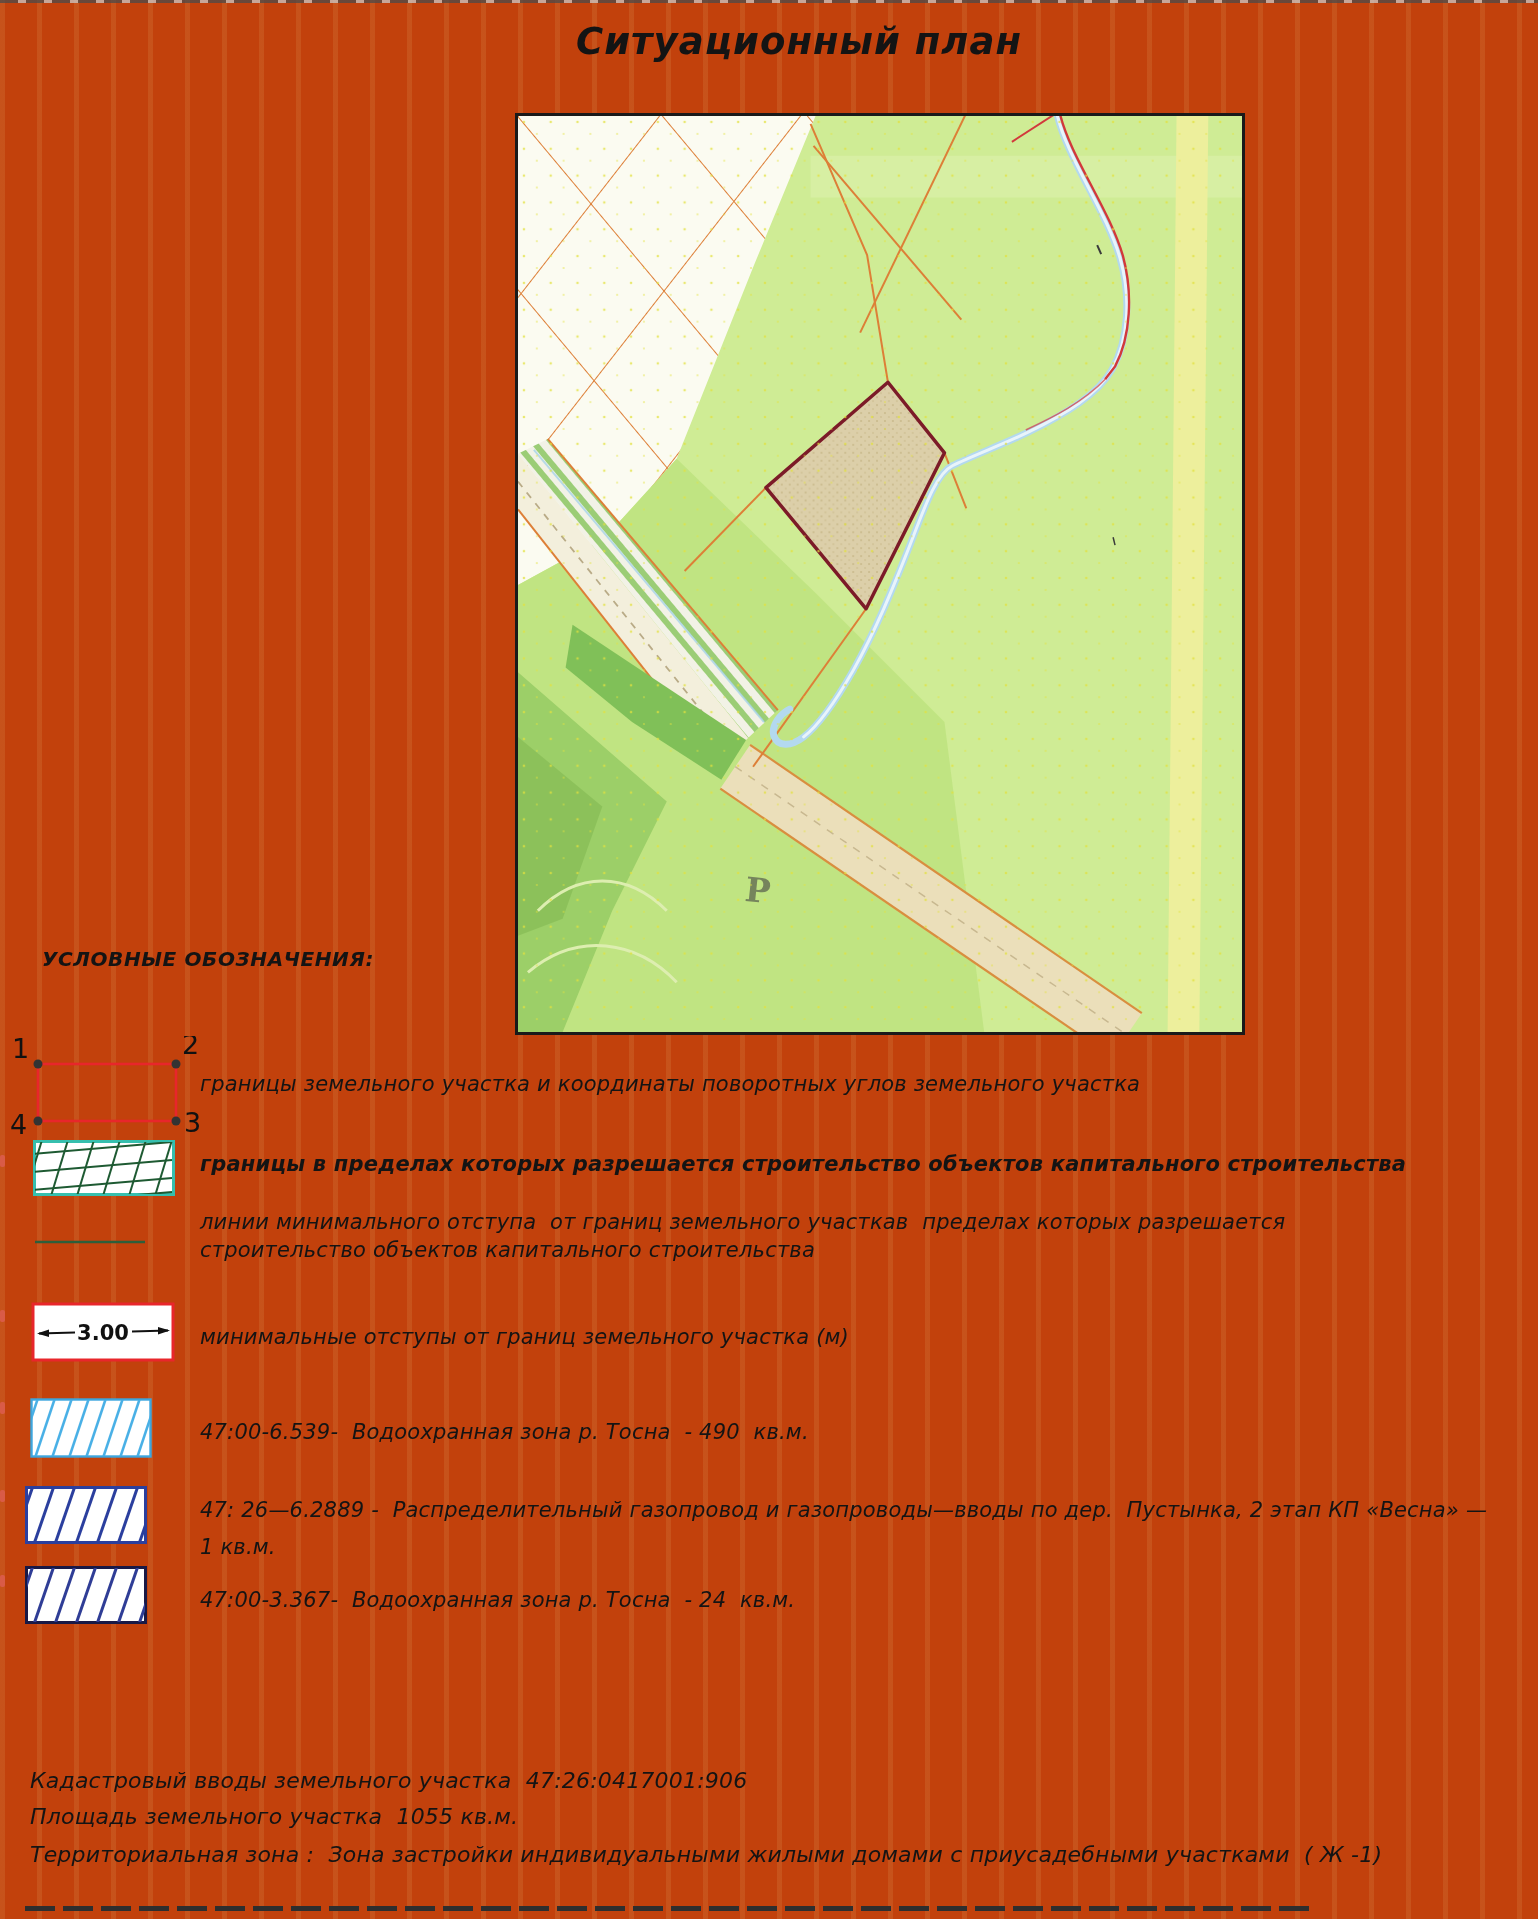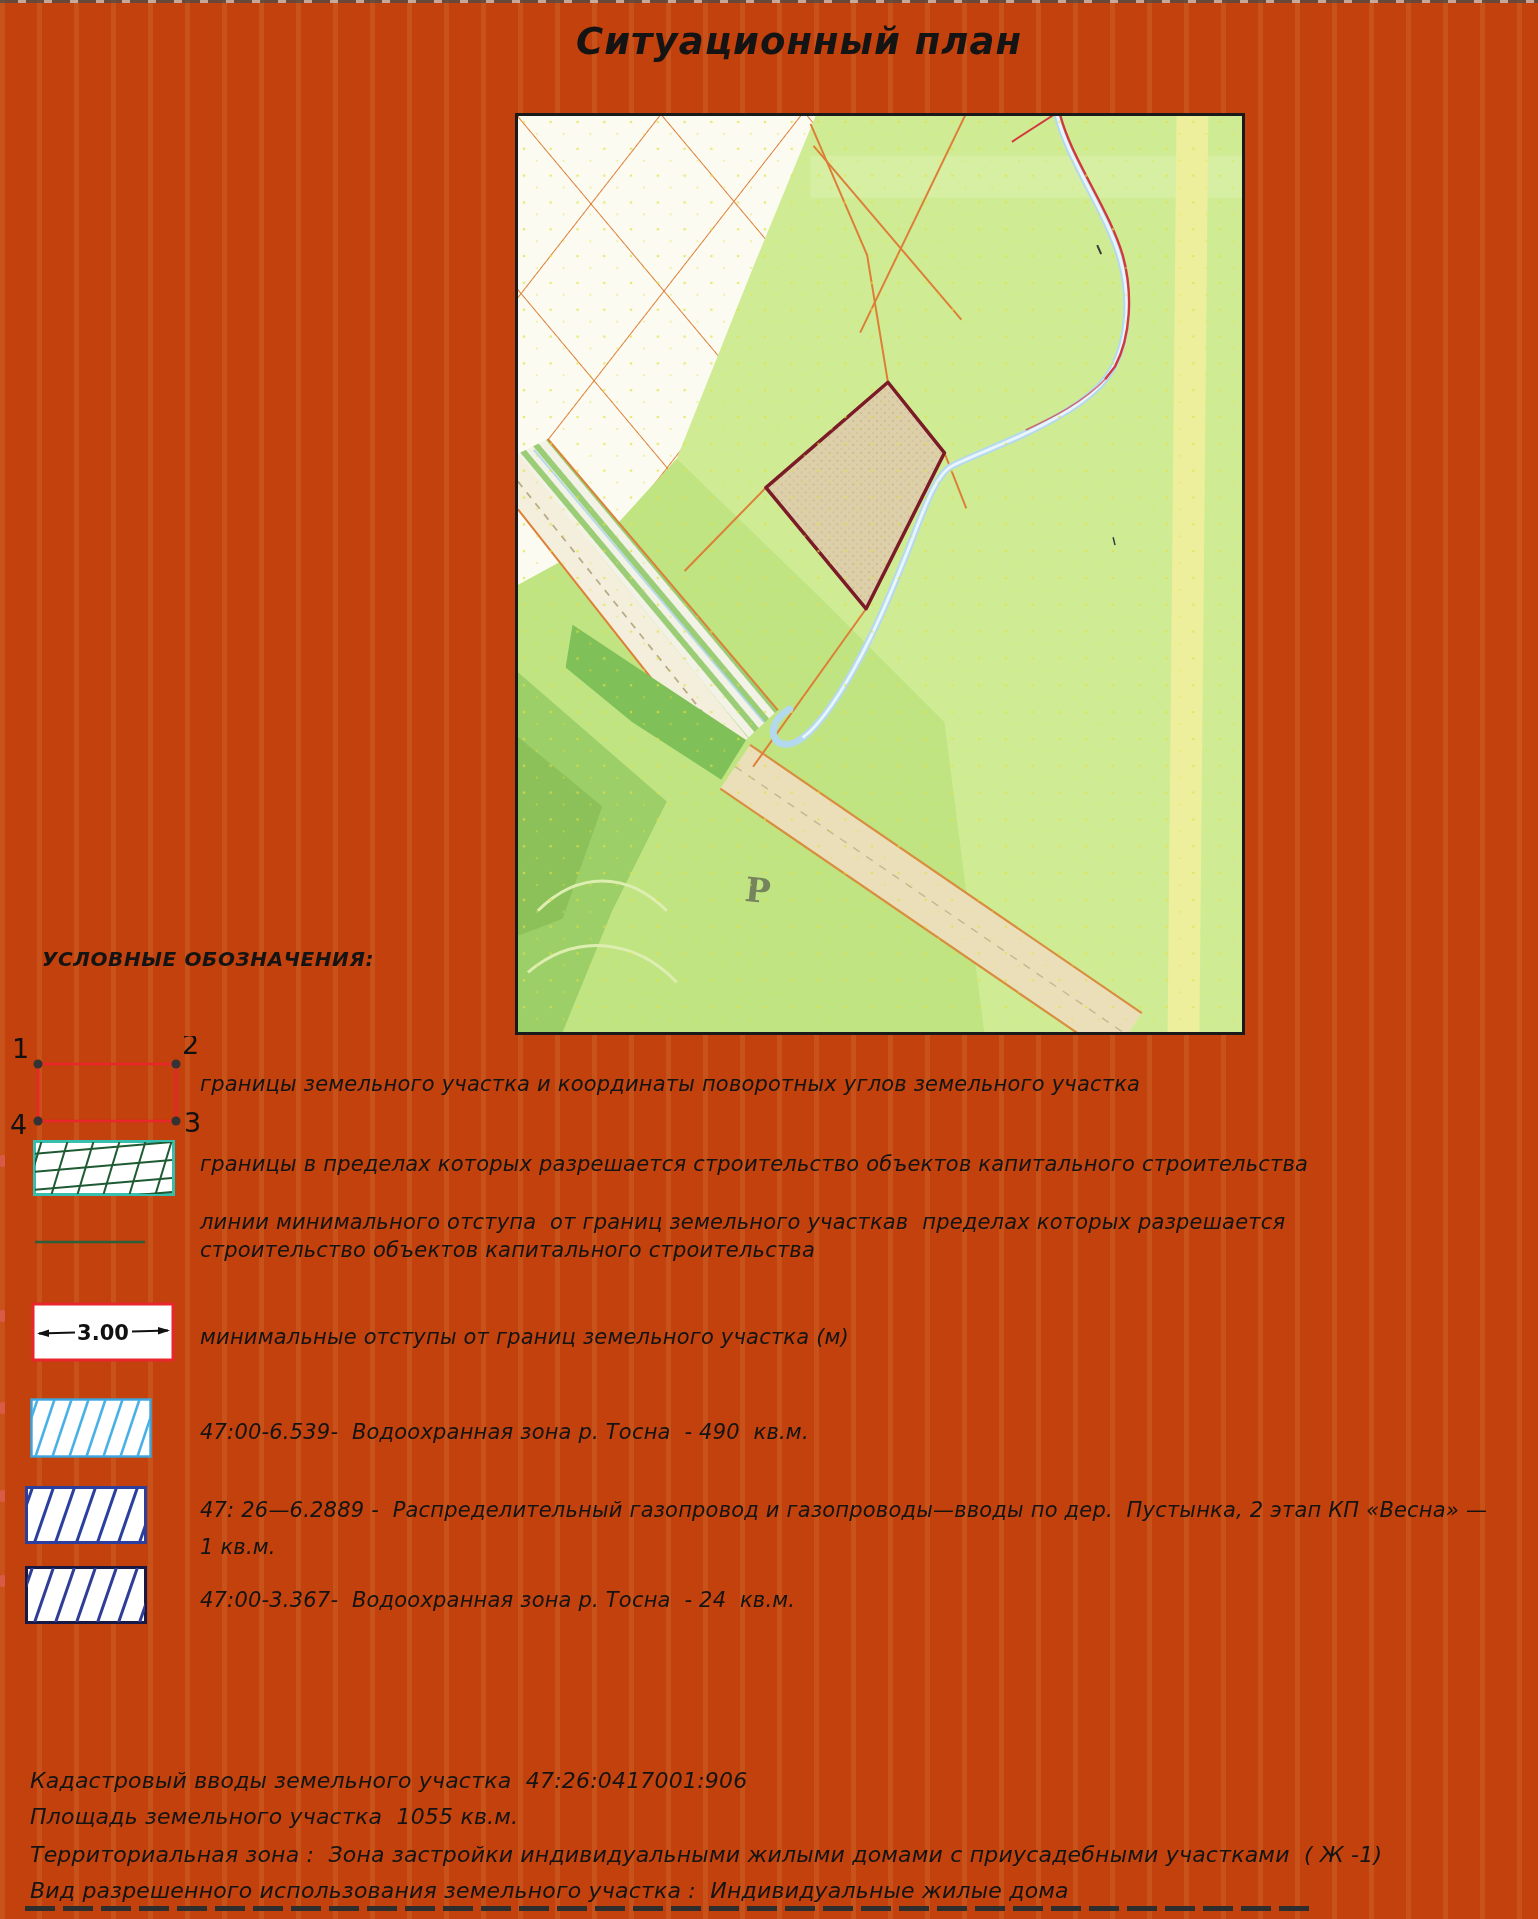--- a/index.html
+++ b/index.html
@@ -158,21 +158,21 @@
       <line x1="44" y1="56" x2="61" y2="0"></line>
         <line x1="70" y1="56" x2="87" y2="0"></line>
       <line x1="96" y1="56" x2="113" y2="0"></line>
         <line x1="122" y1="56" x2="139" y2="0"></line>
       <line x1="0" y1="14" x2="139" y2="2"></line>
         <line x1="0" y1="32" x2="139" y2="20"></line>
       <line x1="0" y1="50" x2="139" y2="38"></line>
         <line x1="0" y1="64" x2="139" y2="52"></line>
     </g>
   </svg>
-  <div class="t lg" style="left:200px;top:1152px;">границы в пределах которых разрешается строительство объектов капитального строительства</div>
+  <div class="t lg" style="left:200px;top:1152px;font-weight:bold;">границы в пределах которых разрешается строительство объектов капитального строительства</div>
 
   <svg class="sw" style="left:33px;top:1238px;" width="120" height="8">
     <line x1="2" y1="4" x2="112" y2="4" stroke="#2d5e3a" stroke-width="2.4"></line>
   </svg>
   <div class="t lg" style="left:200px;top:1210px;">линии минимального отступа  от границ земельного участкав  пределах которых разрешается</div>
   <div class="t lg" style="left:200px;top:1238px;">строительство объектов капитального строительства</div>
 
   <svg class="sw" style="left:31px;top:1302px;" width="146" height="62">
     <rect x="2" y="2" width="140" height="56" fill="#ffffff" stroke="#e8262b" stroke-width="3"></rect>
     <line x1="8" y1="31.5" x2="44" y2="30.5" stroke="#111" stroke-width="2"></line>
@@ -238,21 +238,20 @@
       <line x1="72" y1="58" x2="92" y2="0"></line>
         <line x1="93" y1="58" x2="113" y2="0"></line>
       <line x1="114" y1="58" x2="134" y2="0"></line>
     </g>
   </svg>
   <div class="t lg" style="left:200px;top:1588px;">47:00-3.367-  Водоохранная зона р. Тосна  - 24  кв.м.</div>
 
   <div class="t dt" style="left:30px;top:1768px;">Кадастровый вводы земельного участка  47:26:0417001:906</div>
   <div class="t dt" style="left:30px;top:1804px;">Площадь земельного участка  1055 кв.м.</div>
   <div class="t dt" style="left:30px;top:1842px;">Территориальная зона :  Зона застройки индивидуальными жилыми домами с приусадебными участками  ( Ж -1)</div>
-  <div class="t dt" style="left:30px;top:1878px;">Вид разрешенного использования земельного участка :  Индивидуальные жилые дома</div>
 
   <div class="edge-bottom"></div>
 
   <div class="tick" style="top:1155px;"></div>
   <div class="tick" style="top:1310px;"></div>
   <div class="tick" style="top:1402px;"></div>
   <div class="tick" style="top:1490px;"></div>
   <div class="tick" style="top:1575px;"></div>
 
 </div>

